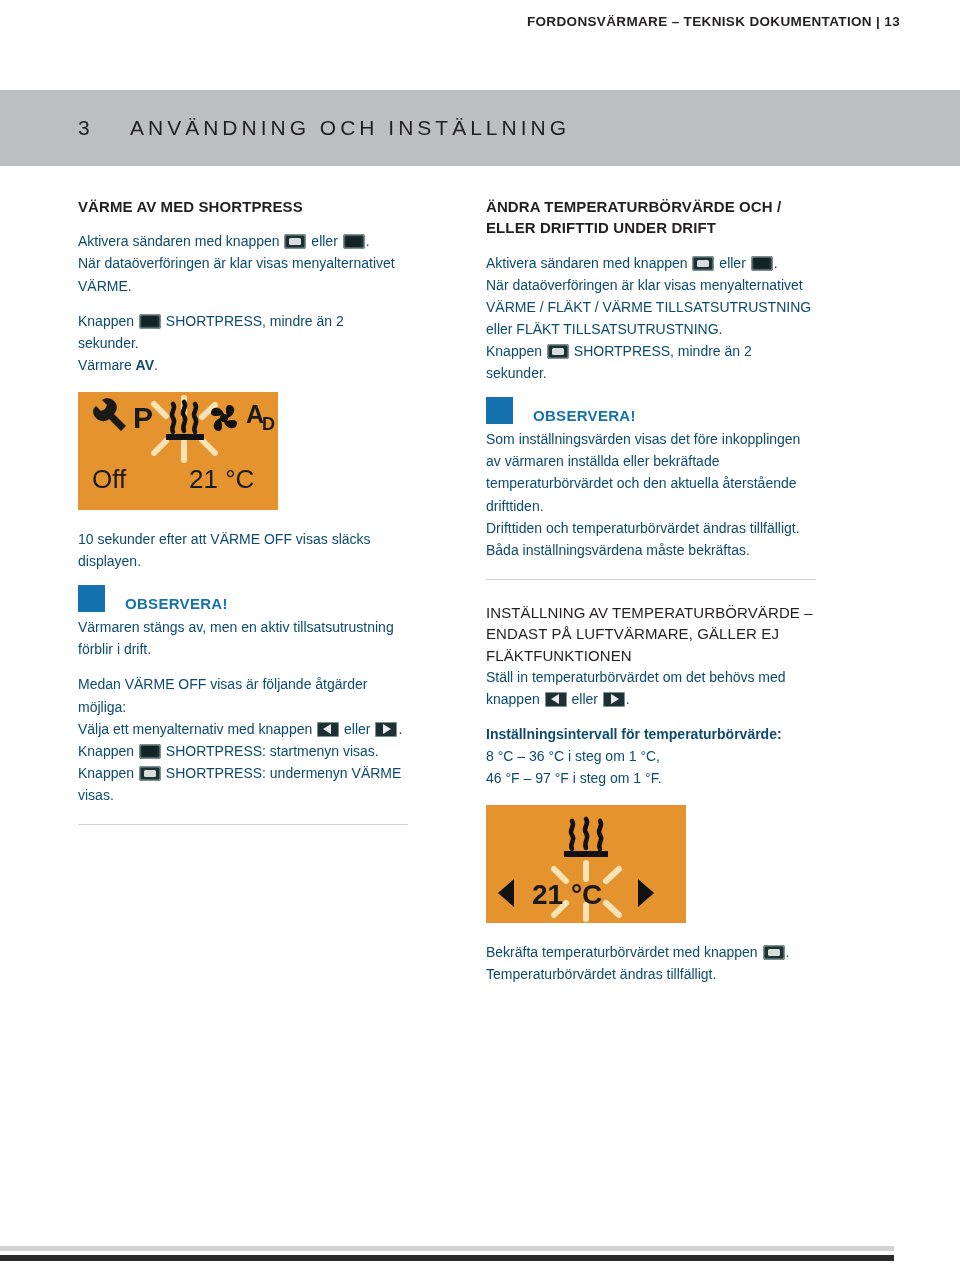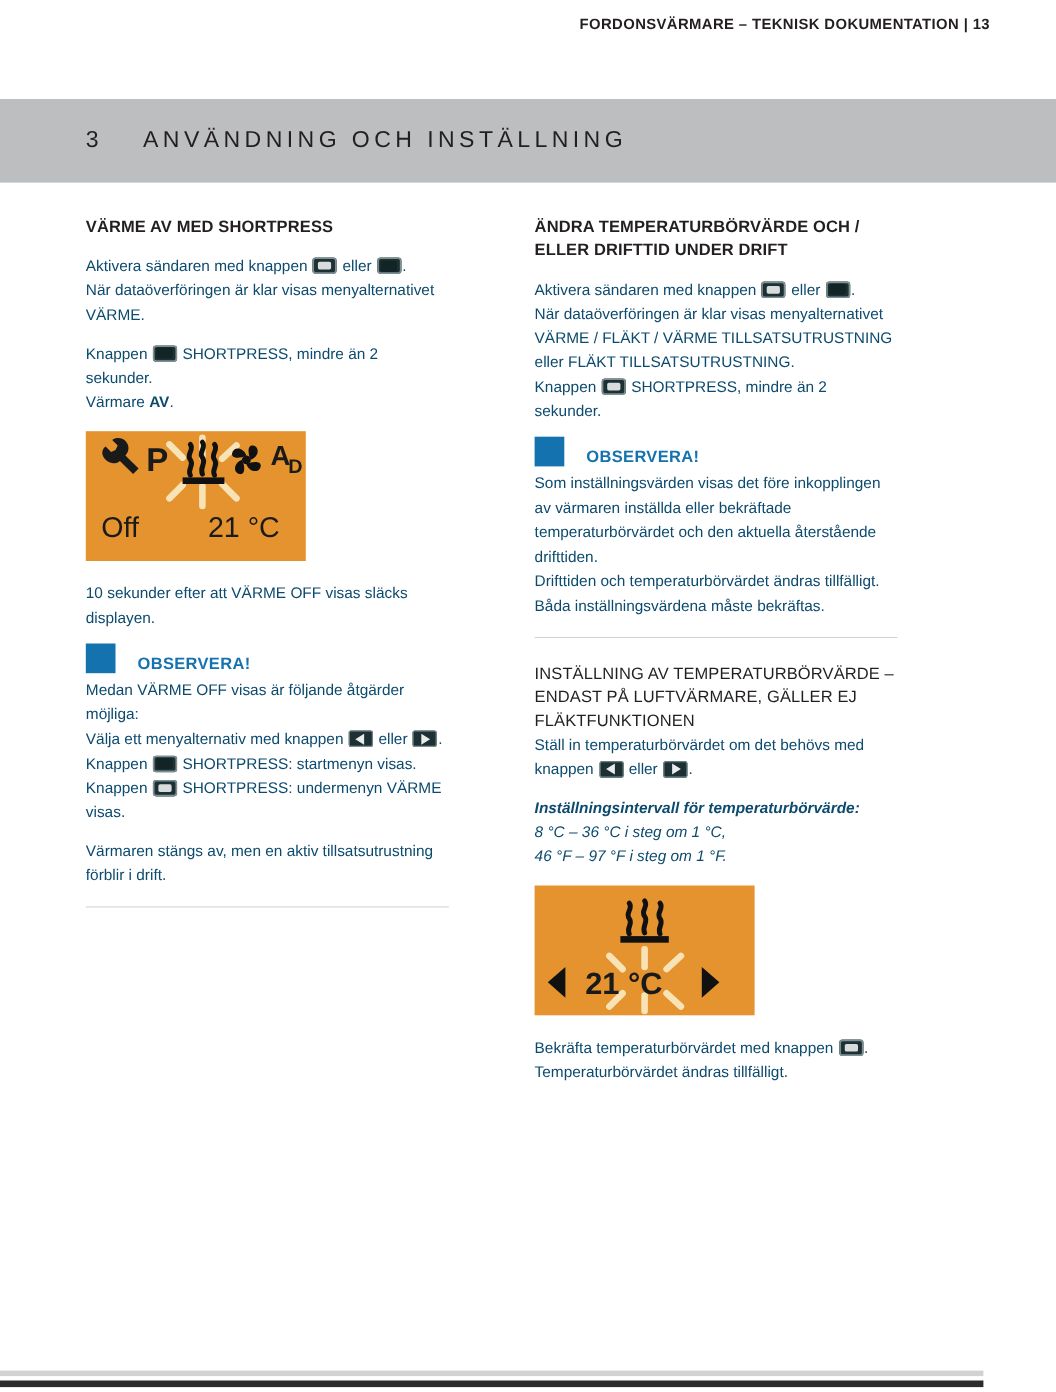--- a/index.html
+++ b/index.html
@@ -89,21 +89,21 @@
     margin: 0 0 0 0;
     color: #231f20;
     letter-spacing: 0.1px;
   }
   p.body {
     font-size: 14px;
     line-height: 1.58;
     margin: 0 0 13px 0;
     color: #0c4a6e;
   }
-  p.tight { margin-bottom: 13px; font-style: italic; }
+  p.tight { margin-bottom: 13px; }
   .b { font-weight: bold; }
 
   hr.rule {
     border: none;
     border-top: 1px solid #d4d4d4;
     margin: 18px 0 22px 0;
   }
 
   
   .key {
@@ -280,37 +280,37 @@
         <text x="111" y="96" font-family="'Liberation Sans', sans-serif" font-size="26" fill="#1a1a1a">21 °C</text>
       </svg>
     </div>
 
     <p class="body">10 sekunder efter att VÄRME OFF visas släcks displayen.</p>
 
     <div class="note-head">
       <div class="note-square"></div>
       <div class="note-label">OBSERVERA!</div>
     </div>
+
+    <p class="body">Värmaren stängs av, men en aktiv tillsatsutrustning förblir i drift.</p>
 
     <p class="body">
       <span>Medan VÄRME OFF visas är följande åtgärder möjliga:</span><br>
       <span>Välja ett menyalternativ med knappen</span>
       <span class="key arrow left"><span class="bezel"></span><span class="tri"></span></span>
       <span>eller</span>
       <span class="key arrow right"><span class="bezel"></span><span class="tri"></span></span><span>.</span><br>
       <span>Knappen</span>
       <span class="key menu"><span class="bezel"></span><span class="pad"></span></span>
       <span>SHORTPRESS: startmenyn visas.</span><br>
       <span>Knappen</span>
       <span class="key ok"><span class="bezel"></span><span class="pad"></span></span>
       <span>SHORTPRESS: undermenyn VÄRME visas.</span>
     </p>
 
-    <p class="body">Värmaren stängs av, men en aktiv tillsatsutrustning förblir i drift.</p>
-
     <hr class="rule">
 
   </div>
 
   <div class="col col-right">
 
     <h2 class="sub">ÄNDRA TEMPERATURBÖRVÄRDE OCH / ELLER DRIFTTID UNDER DRIFT</h2>
 
     <p class="body">
       <span>Aktivera sändaren med knappen</span>

